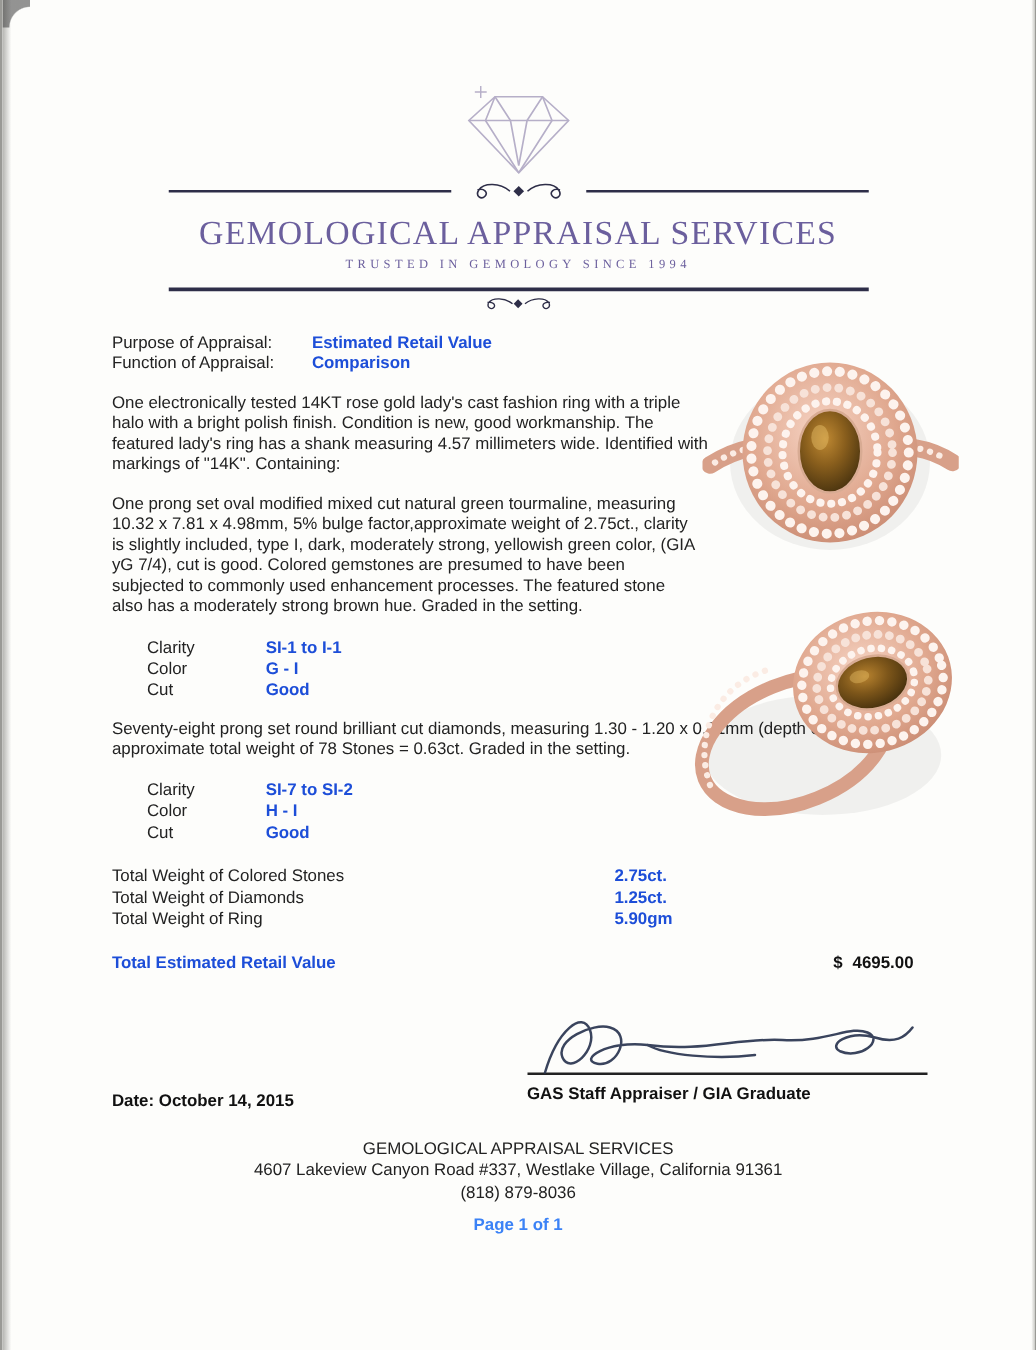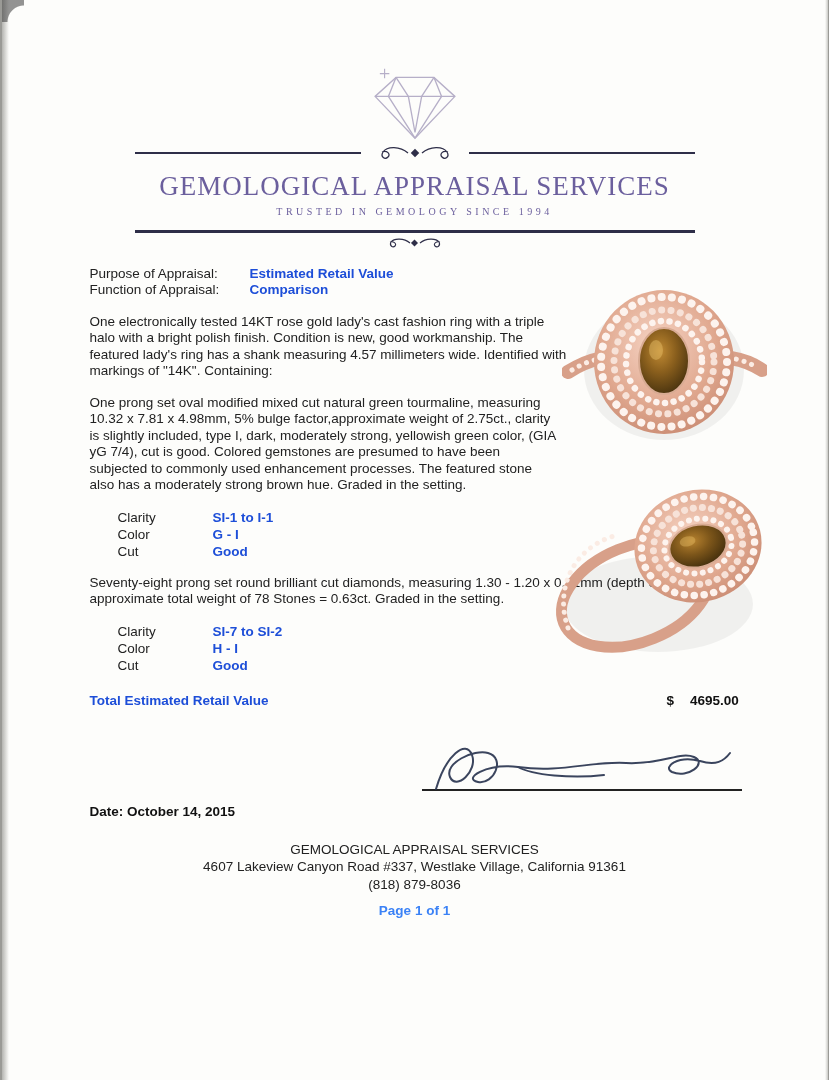--- a/index.html
+++ b/index.html
@@ -60,21 +60,21 @@
   .grade-table { margin:15px 0 0 28px; }
   .grade-row { display:flex; line-height:17px; }
   .grade-label { width:95px; }
 
   .totals { margin-top:18px; }
   .totals-row { display:flex; line-height:17px; }
   .totals-label { width:402px; }
 
   .retail-row { position:relative; margin-top:19px; height:18px; }
   .retail-amount { position:absolute; left:577px; top:0; font-weight:bold; color:#111; }
-  .retail-amount .val { margin-left:16px; }
+  .retail-amount .val { margin-left:8px; }
 
   
   .sig-block { position:relative; margin-top:14px; height:112px; }
   .sig-right { position:absolute; left:332px; top:0; width:320px; }
   .sig-svg { display:block; margin-bottom:-10px; }
   .sig-line { border-top:2px solid #222; }
   .sig-label { font-weight:bold; color:#111; margin-top:7px; }
   .sig-date { position:absolute; left:0; bottom:16px; font-weight:bold; color:#111; }
 
   
@@ -171,37 +171,52 @@
       <div class="grade-row">
         <span class="grade-label">Color</span>
         <span class="bold">H - I</span>
       </div>
       <div class="grade-row">
         <span class="grade-label">Cut</span>
         <span class="bold">Good</span>
       </div>
     </div>
 
+    <div class="totals">
+      <div class="totals-row">
+        <span class="totals-label">Total Weight of Colored Stones</span>
+        <span class="bold">2.75ct.</span>
+      </div>
+      <div class="totals-row">
+        <span class="totals-label">Total Weight of Diamonds</span>
+        <span class="bold">1.25ct.</span>
+      </div>
+      <div class="totals-row">
+        <span class="totals-label">Total Weight of Ring</span>
+        <span class="bold">5.90gm</span>
+      </div>
+    </div>
 
     <div class="retail-row">
       <span class="bold">Total Estimated Retail Value</span>
       <span class="retail-amount">
         <span>$</span><span class="val">4695.00</span>
       </span>
     </div>
 
     <div class="sig-block">
       <div class="sig-right">
         <svg class="sig-svg" width="320" height="74" viewBox="0 0 320 74">
           <g fill="none" stroke="#2a3550" stroke-width="2" stroke-linecap="round" opacity="0.92">
             <path d="M14,64 C24,30 44,14 50,30 C56,46 34,66 28,52 C22,38 52,24 66,28 C84,33 72,60 56,57 C40,54 64,38 96,42 C140,48 168,36 204,38 C240,40 258,26 272,32 C286,38 266,54 250,47 C240,42 256,30 278,36 C294,41 302,36 308,28"></path>
             <path d="M96,42 C110,50 150,54 182,50"></path>
           </g>
         </svg>
         <div class="sig-line"></div>
+        <div class="sig-label">GAS Staff Appraiser / GIA Graduate</div>
       </div>
       <div class="sig-date">Date: October 14, 2015</div>
     </div>
   </div>
 
   <div class="footer">
     <div>GEMOLOGICAL APPRAISAL SERVICES</div>
     <div>4607 Lakeview Canyon Road #337, Westlake Village, California 91361</div>
     <div>(818) 879-8036</div>
     <div class="page-num">Page 1 of 1</div>

